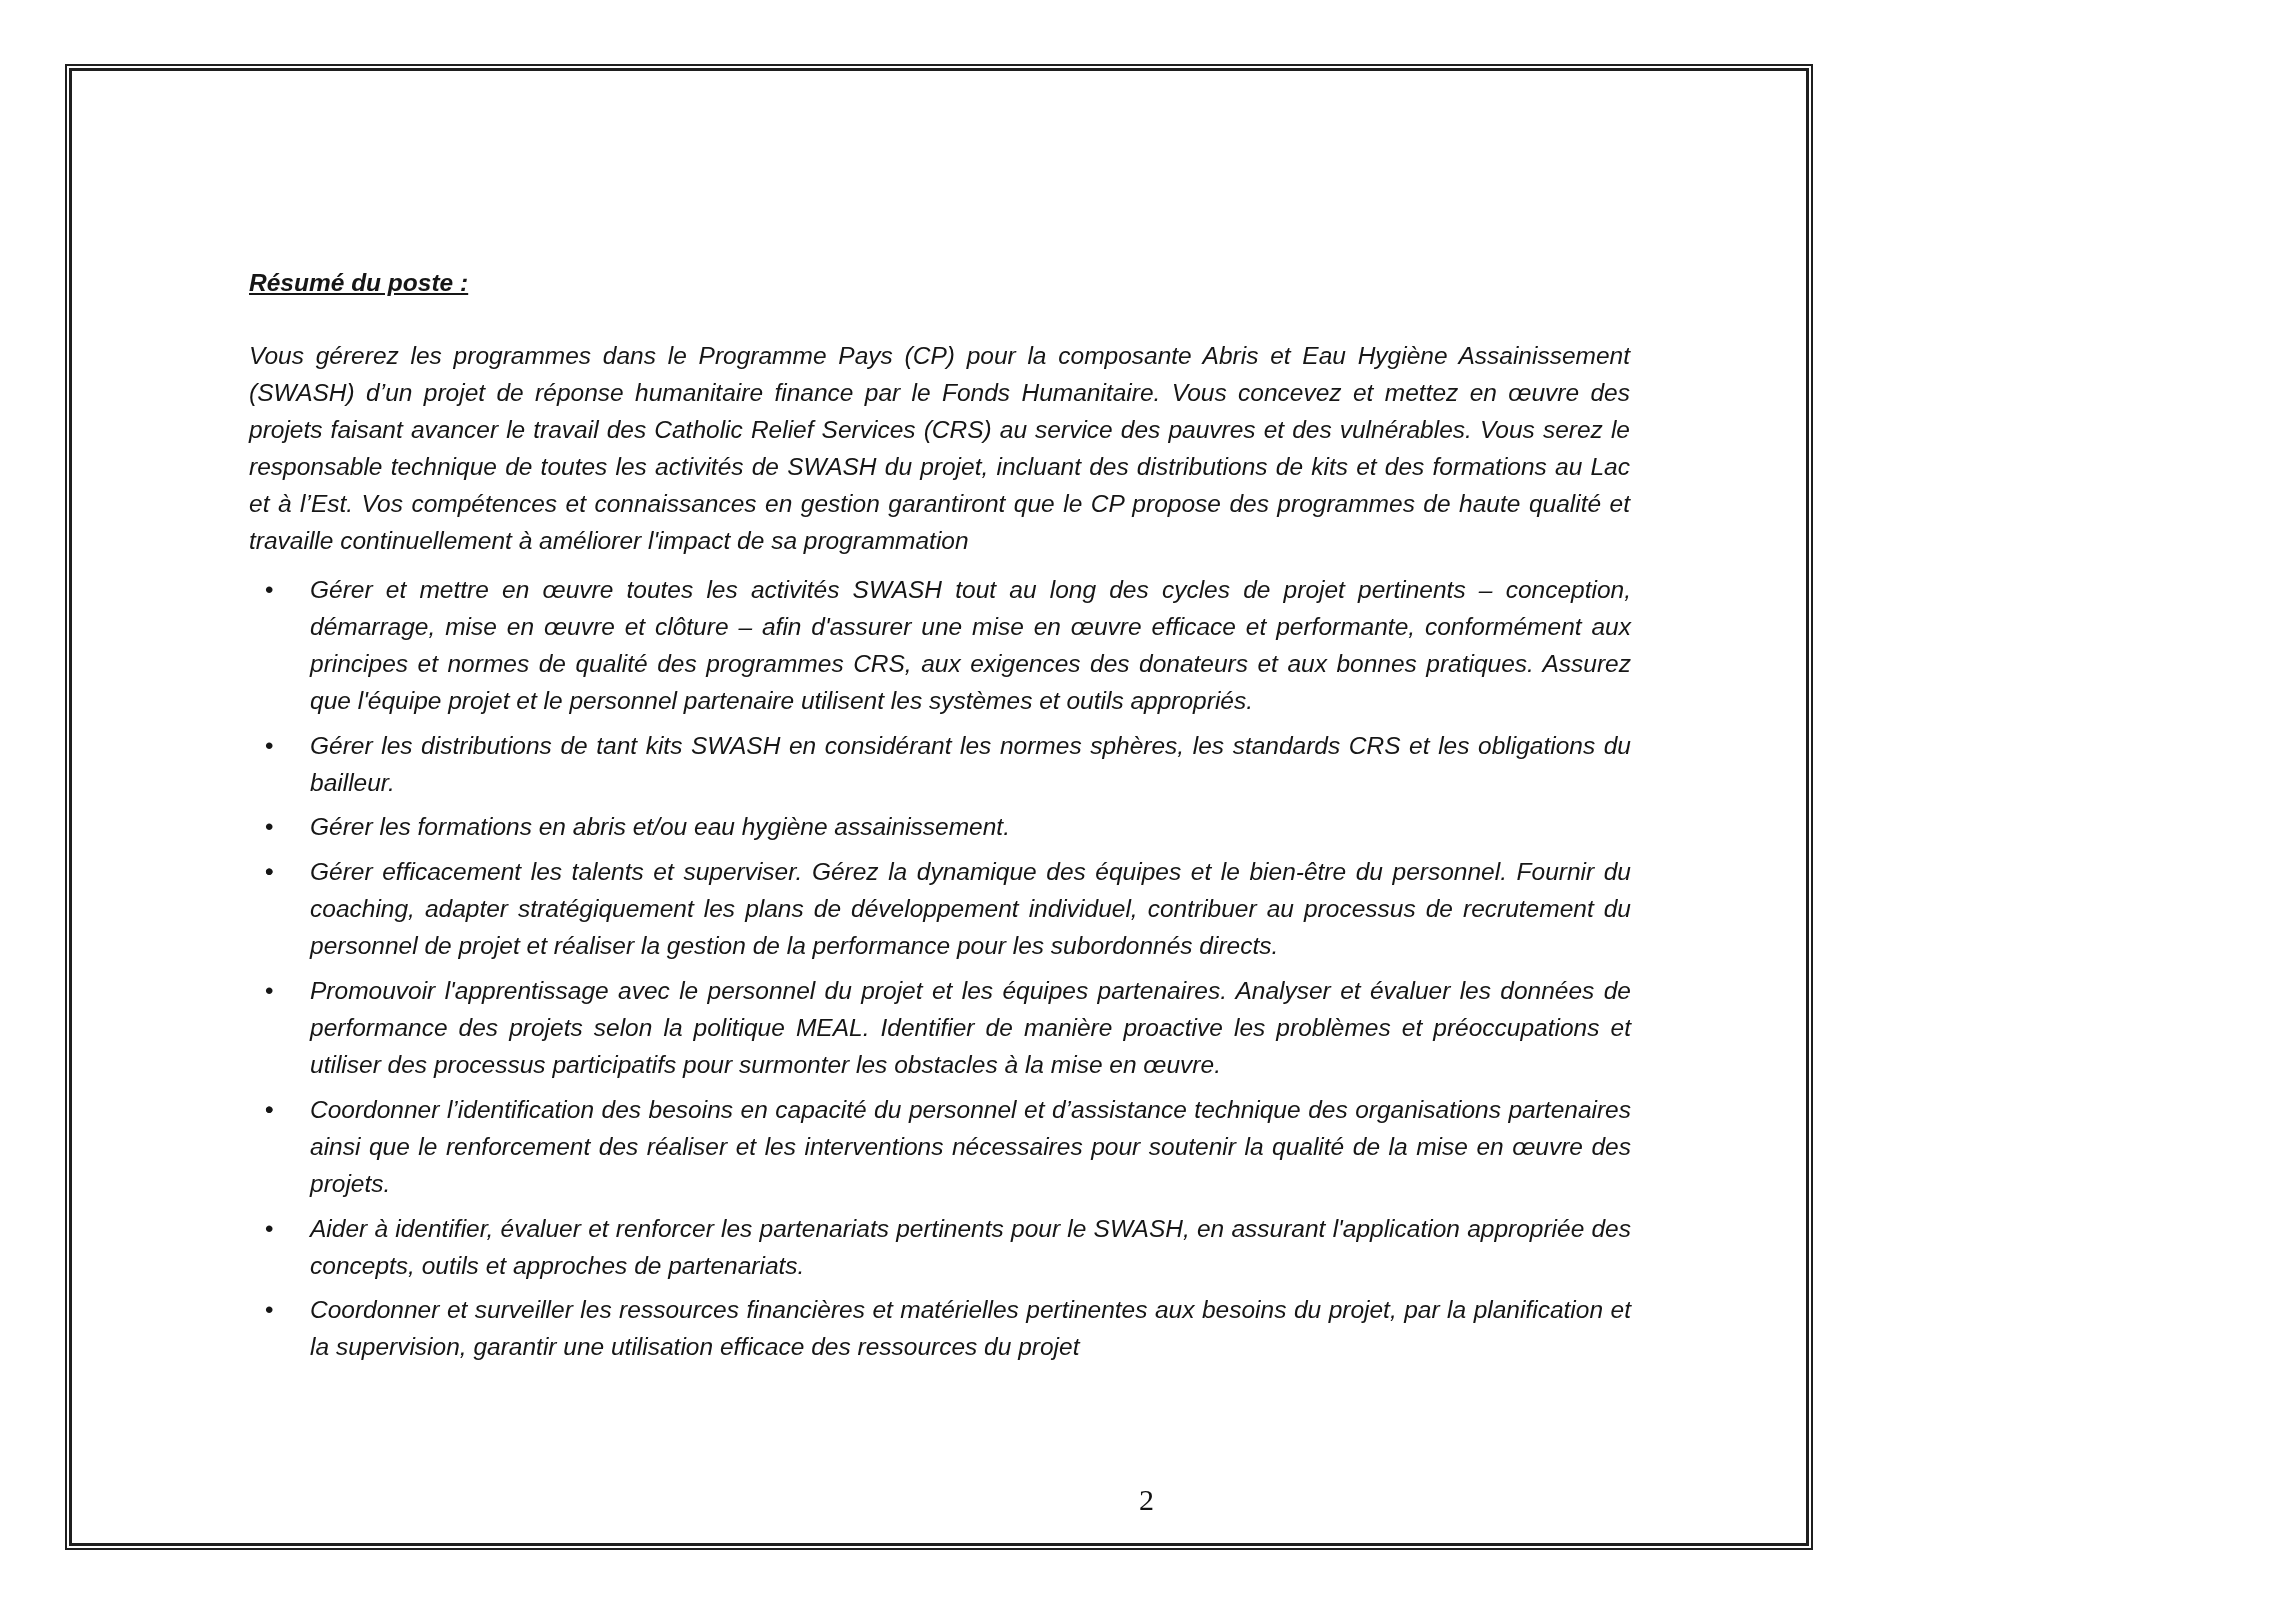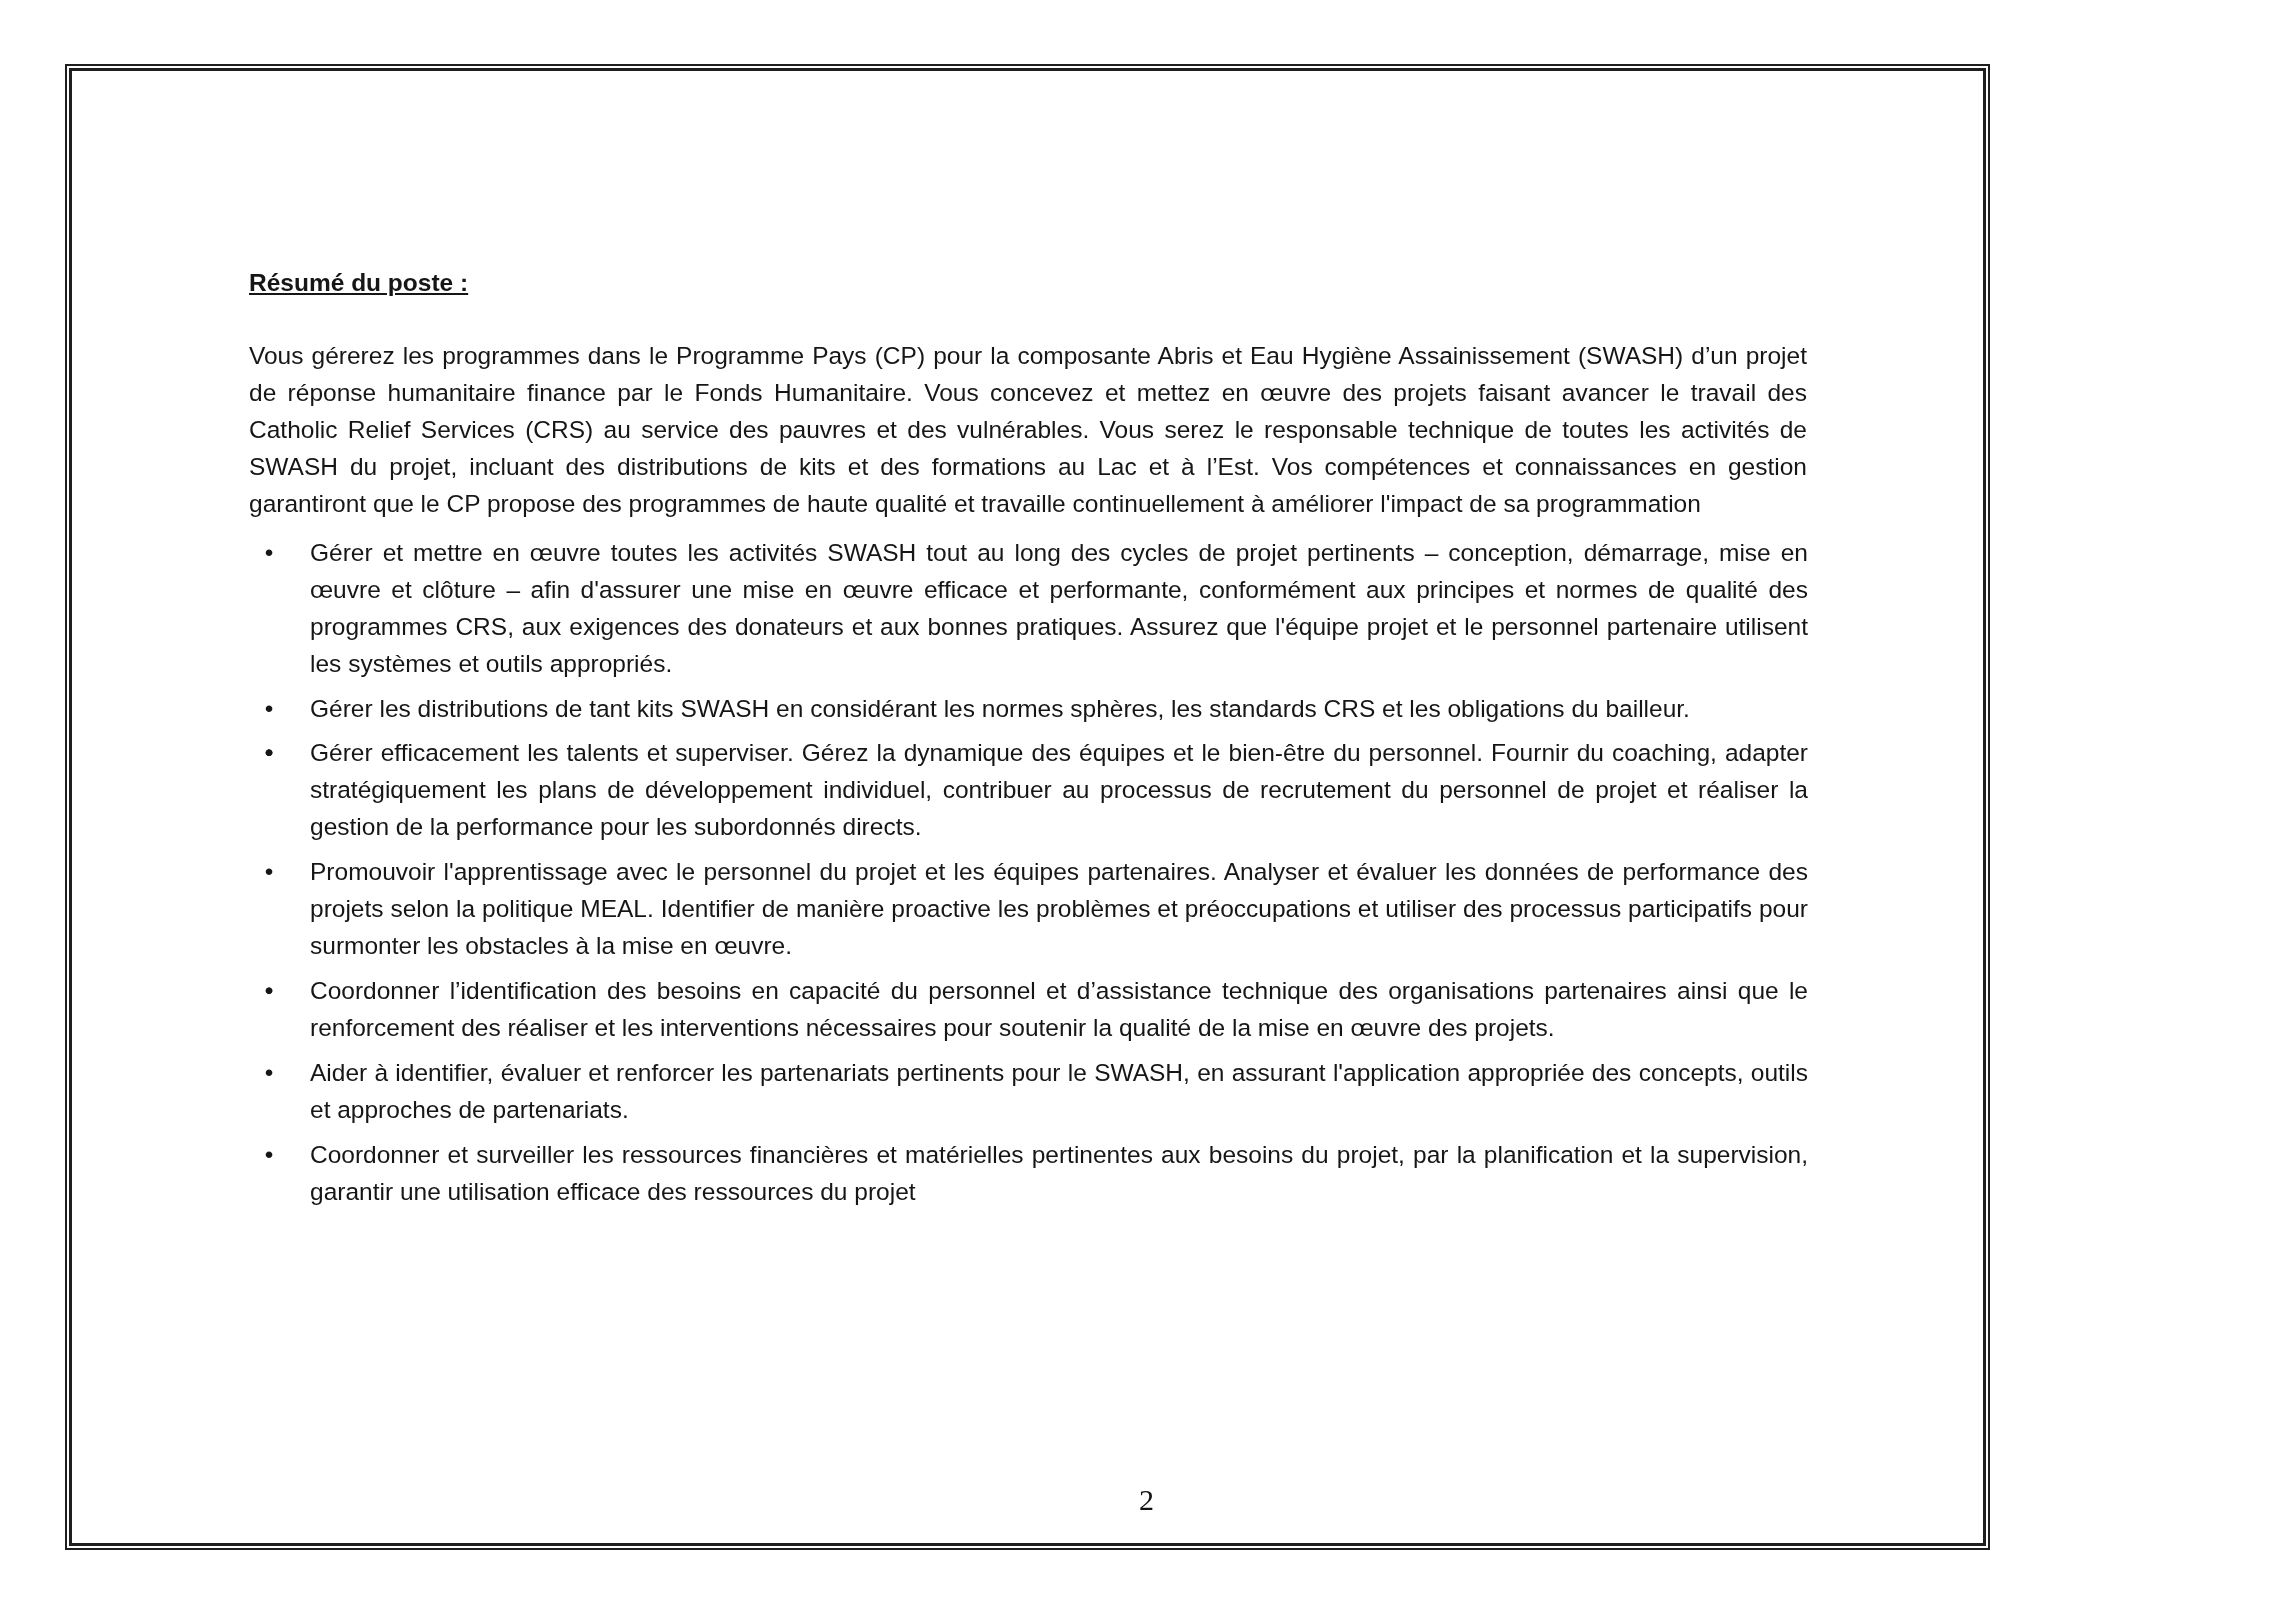--- a/index.html
+++ b/index.html
@@ -13,24 +13,25 @@
     background: #ffffff;
     font-family: "Liberation Sans", sans-serif;
     color: #1a1a1a;
     overflow: hidden;
   }
   
   .page-frame {
     position: absolute;
     left: 65px;
     top: 64px;
-    width: 1925px;
+    width: 1748px;
     height: 1486px;
     border: 2px solid #1f1f1f;
     box-sizing: border-box;
+    font-style: italic;
   }
   .page-frame-inner {
     position: absolute;
     left: 2px;
     top: 2px;
     right: 2px;
     bottom: 2px;
     border: 3.9px solid #1f1f1f;
     box-sizing: border-box;
   }
@@ -110,20 +111,21 @@
         <li>
           <span class="bullet-glyph">•</span>
           <span>Gérer et mettre en œuvre toutes les activités SWASH tout au long des cycles de projet pertinents – conception, démarrage, mise en œuvre et clôture – afin d'assurer une mise en œuvre efficace et performante, conformément aux principes et normes de qualité des programmes CRS, aux exigences des donateurs et aux bonnes pratiques. Assurez que l'équipe projet et le personnel partenaire utilisent les systèmes et outils appropriés.</span>
         </li>
         <li>
           <span class="bullet-glyph">•</span>
           <span>Gérer les distributions de tant kits SWASH en considérant les normes sphères, les standards CRS et les obligations du bailleur.</span>
         </li>
         <li>
           <span class="bullet-glyph">•</span>
+          <span>Gérer les formations en abris et/ou eau hygiène assainissement.</span>
         </li>
         <li>
           <span class="bullet-glyph">•</span>
         </li>
         <li>
           <span class="bullet-glyph">•</span>
           <span>Gérer efficacement les talents et superviser. Gérez la dynamique des équipes et le bien-être du personnel. Fournir du coaching, adapter stratégiquement les plans de développement individuel, contribuer au processus de recrutement du personnel de projet et réaliser la gestion de la performance pour les subordonnés directs.</span>
         </li>
         <li>
           <span class="bullet-glyph">•</span>

